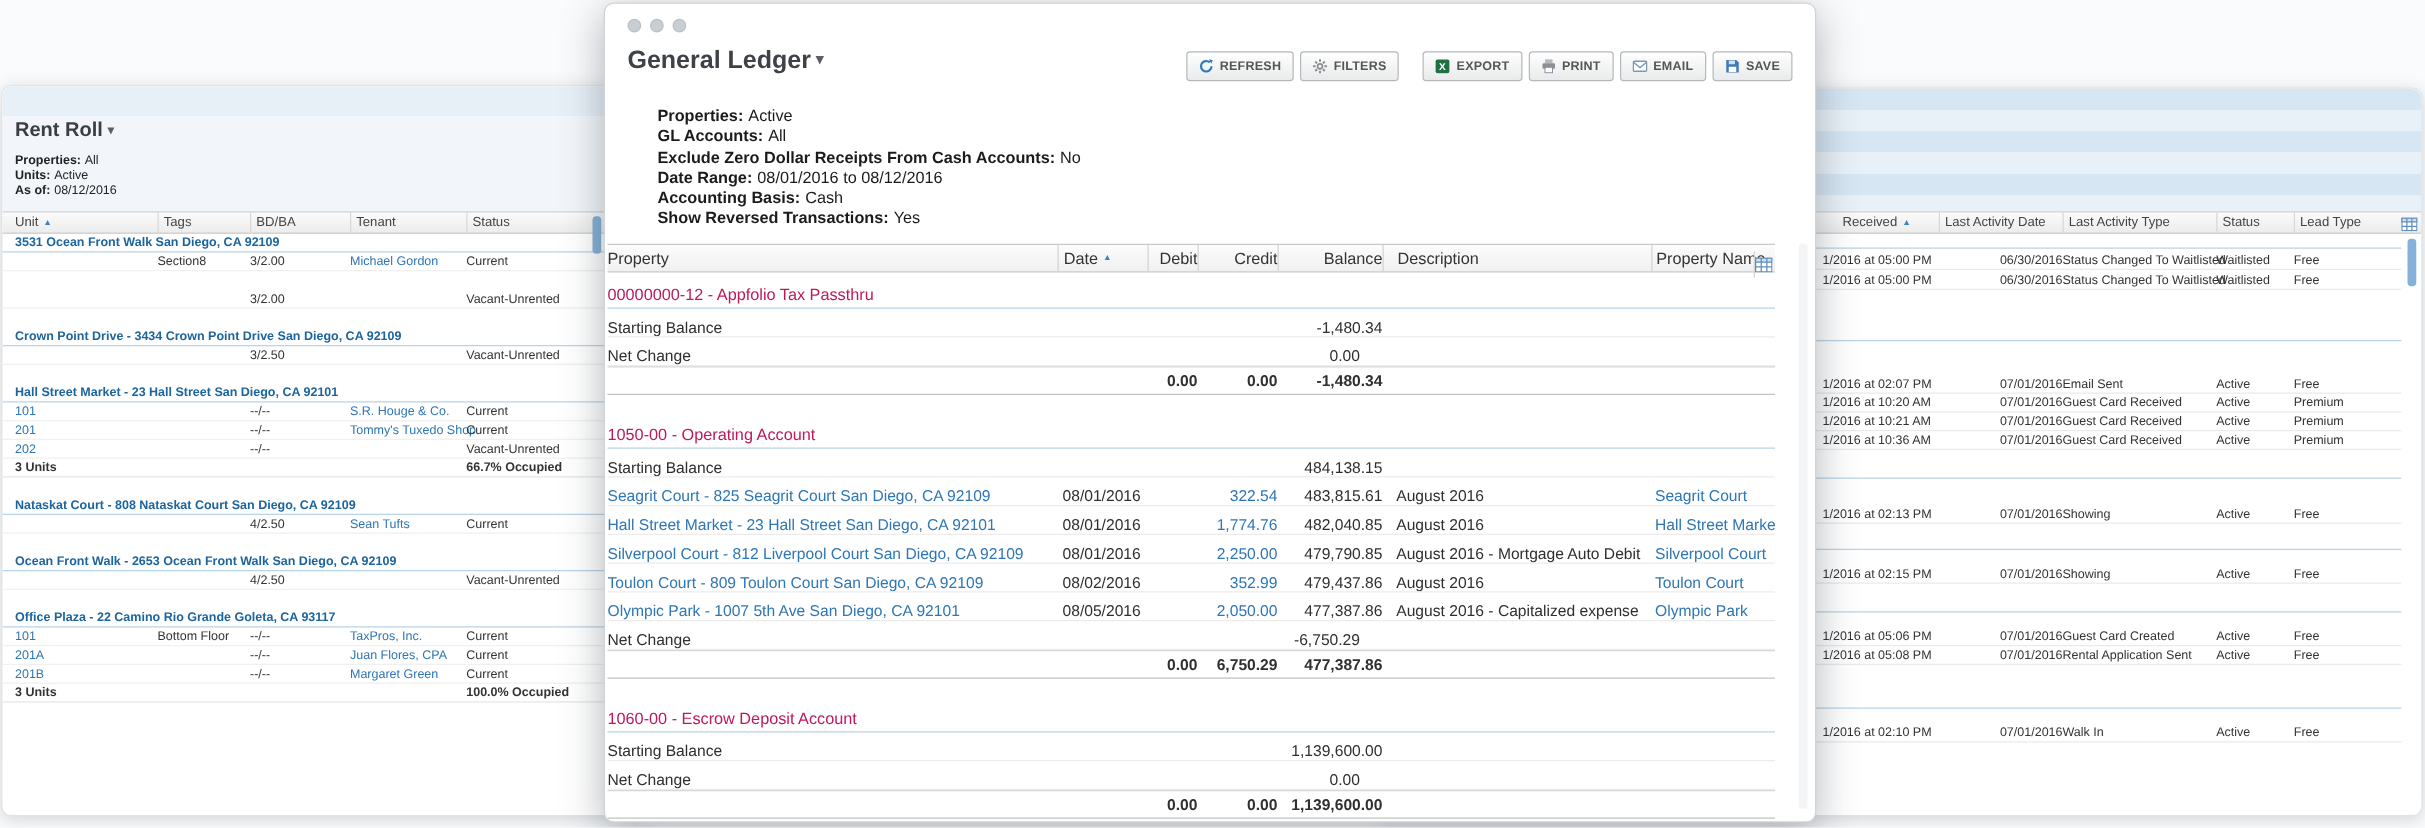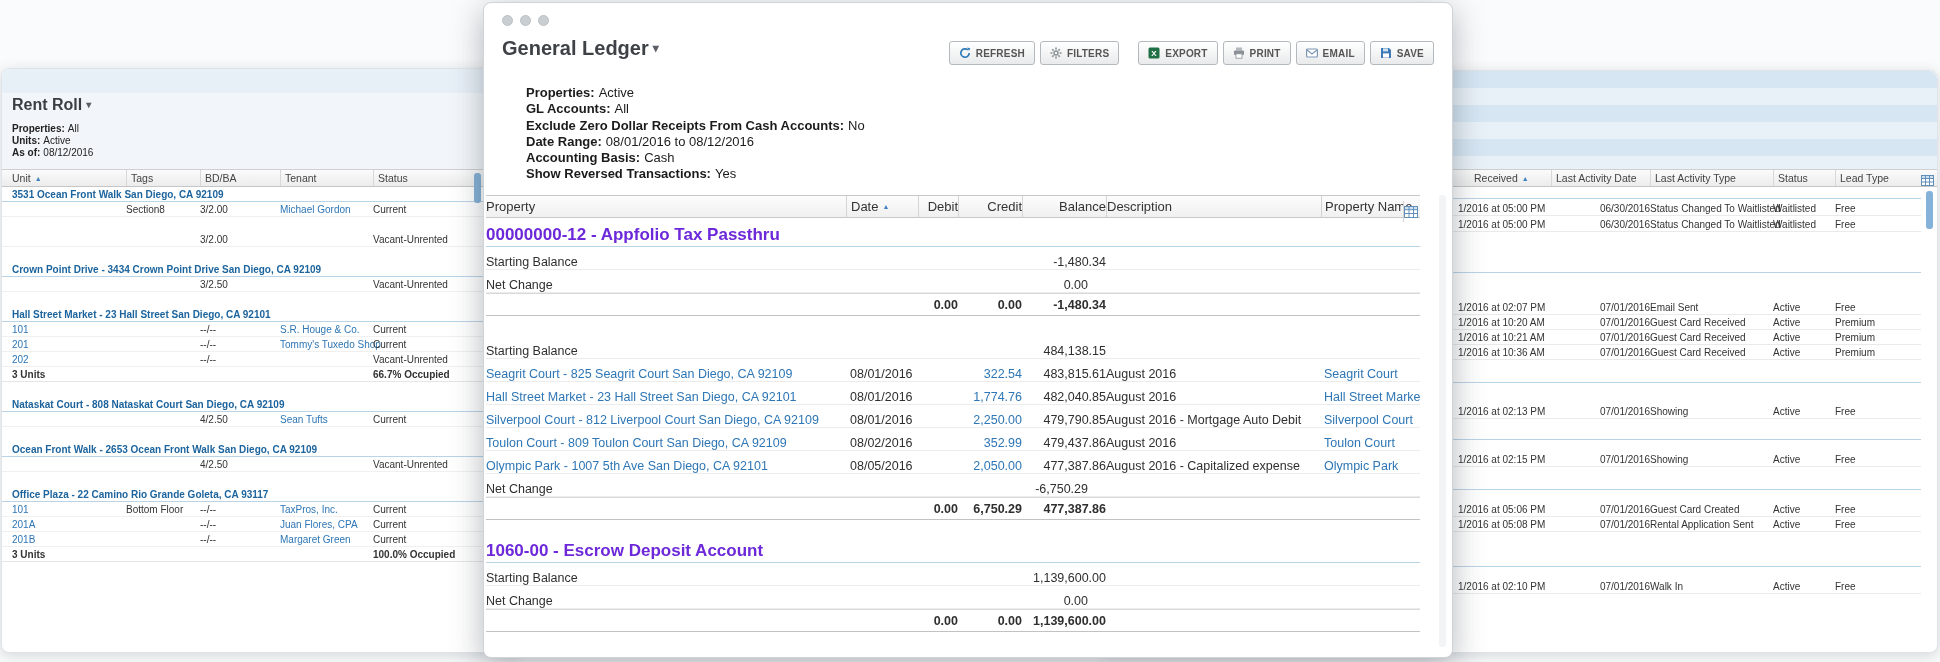--- a/index.html
+++ b/index.html
@@ -62,27 +62,27 @@
     background:linear-gradient(#fcfcfc,#f0f0f0); border-top:1px solid #c9c9c9; border-bottom:1px solid #c9c9c9; position:relative; }
   .gl-header > span { border-left:1px solid #d4d4d4; height:100%; display:flex; align-items:center; }
   .gl-header > span:first-child { border-left:none; }
   .grid-icon { position:absolute; right:2px; top:5px; }
   .gl-body { margin-top:6px; }
   .gl-row { display:flex; align-items:center; height:23px; font-size:12.5px; color:#2f2f2f; white-space:nowrap; }
   .gl-data { border-bottom:1px solid #ececec;align-items:flex-end; }
   .gl-total { font-weight:bold; border-top:1px solid #d8d8d8; border-bottom:1px solid #c2c2c2; }
   .gl-gap { height:20px; }
   .gl-section { border-bottom:1px solid #b9d3e7; }
-  .gl-section-label { font-weight:bold; color:#6d28d9; font-size:17px; }
+  .gl-section-label { font-weight:normal; color:#be185d; font-size:13px; }
   .g-prop{width:360px; overflow:hidden; text-overflow:ellipsis;}
   .g-date{width:72px; padding-left:4px;}
   .g-debit{width:40px; text-align:right;}
   .g-credit{width:64px; text-align:right;}
   .g-bal{width:84px; text-align:right;}
-  .g-desc{width:215px; overflow:hidden;}
+  .g-desc{width:215px; padding-left:11px; overflow:hidden;}
   .g-pname{flex:1; padding-left:3px; overflow:hidden;}
   .gl-net .g-bal { padding-right:18px; }
   .gl-scroll-track { position:absolute; right:6px; top:192px; bottom:10px; width:7px; background:#f3f4f5; border-radius:3px; }
 
   
   #activity-window { left:1100px; top:70px; width:838px; height:583px; z-index:1; overflow:hidden; }
   .ga-stripes { position:absolute; left:0; right:0; top:0; height:98px; border-radius:8px 8px 0 0;
     background:repeating-linear-gradient(180deg,#d6e6f3 0px,#d6e6f3 17px,#e9f1f8 17px,#e9f1f8 34px); }
   .ga-header { position:absolute; left:0; right:0; top:98px; height:18px; display:flex; align-items:center; padding-left:357px;
     font-size:10.5px; color:#444; background:linear-gradient(#fbfbfb,#ececec);
@@ -541,20 +541,23 @@
           <span class="g-date"></span>
           <span class="g-debit">0.00</span>
           <span class="g-credit">0.00</span>
           <span class="g-bal">-1,480.34</span>
           <span class="g-desc"></span>
           <span class="g-pname"></span>
         </div>
 
         <div class="gl-gap"></div>
 
+        <div class="gl-row gl-section">
+          <span class="gl-section-label">1050-00 - Operating Account</span>
+        </div>
 
         <div class="gl-row gl-data gl-starting">
           <span class="g-prop">Starting Balance</span>
           <span class="g-date"></span>
           <span class="g-debit"></span>
           <span class="g-credit"></span>
           <span class="g-bal">484,138.15</span>
           <span class="g-desc"></span>
           <span class="g-pname"></span>
         </div>

